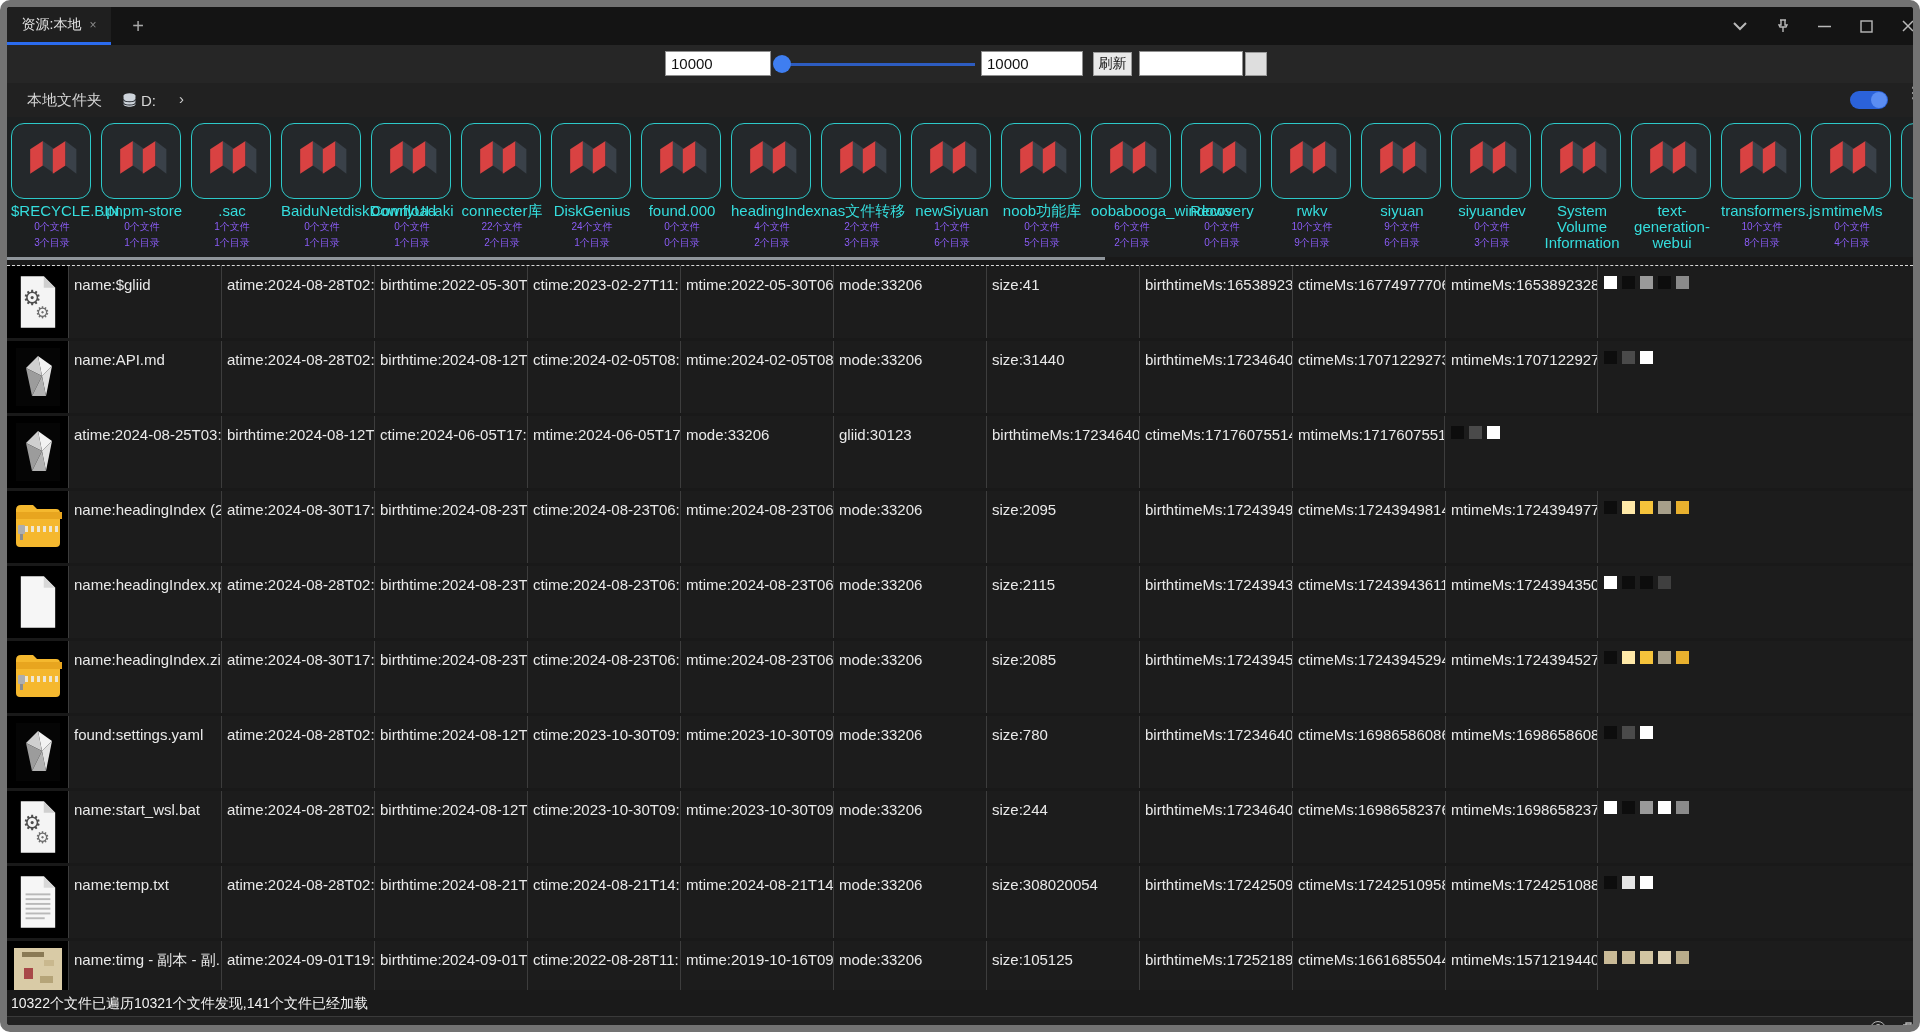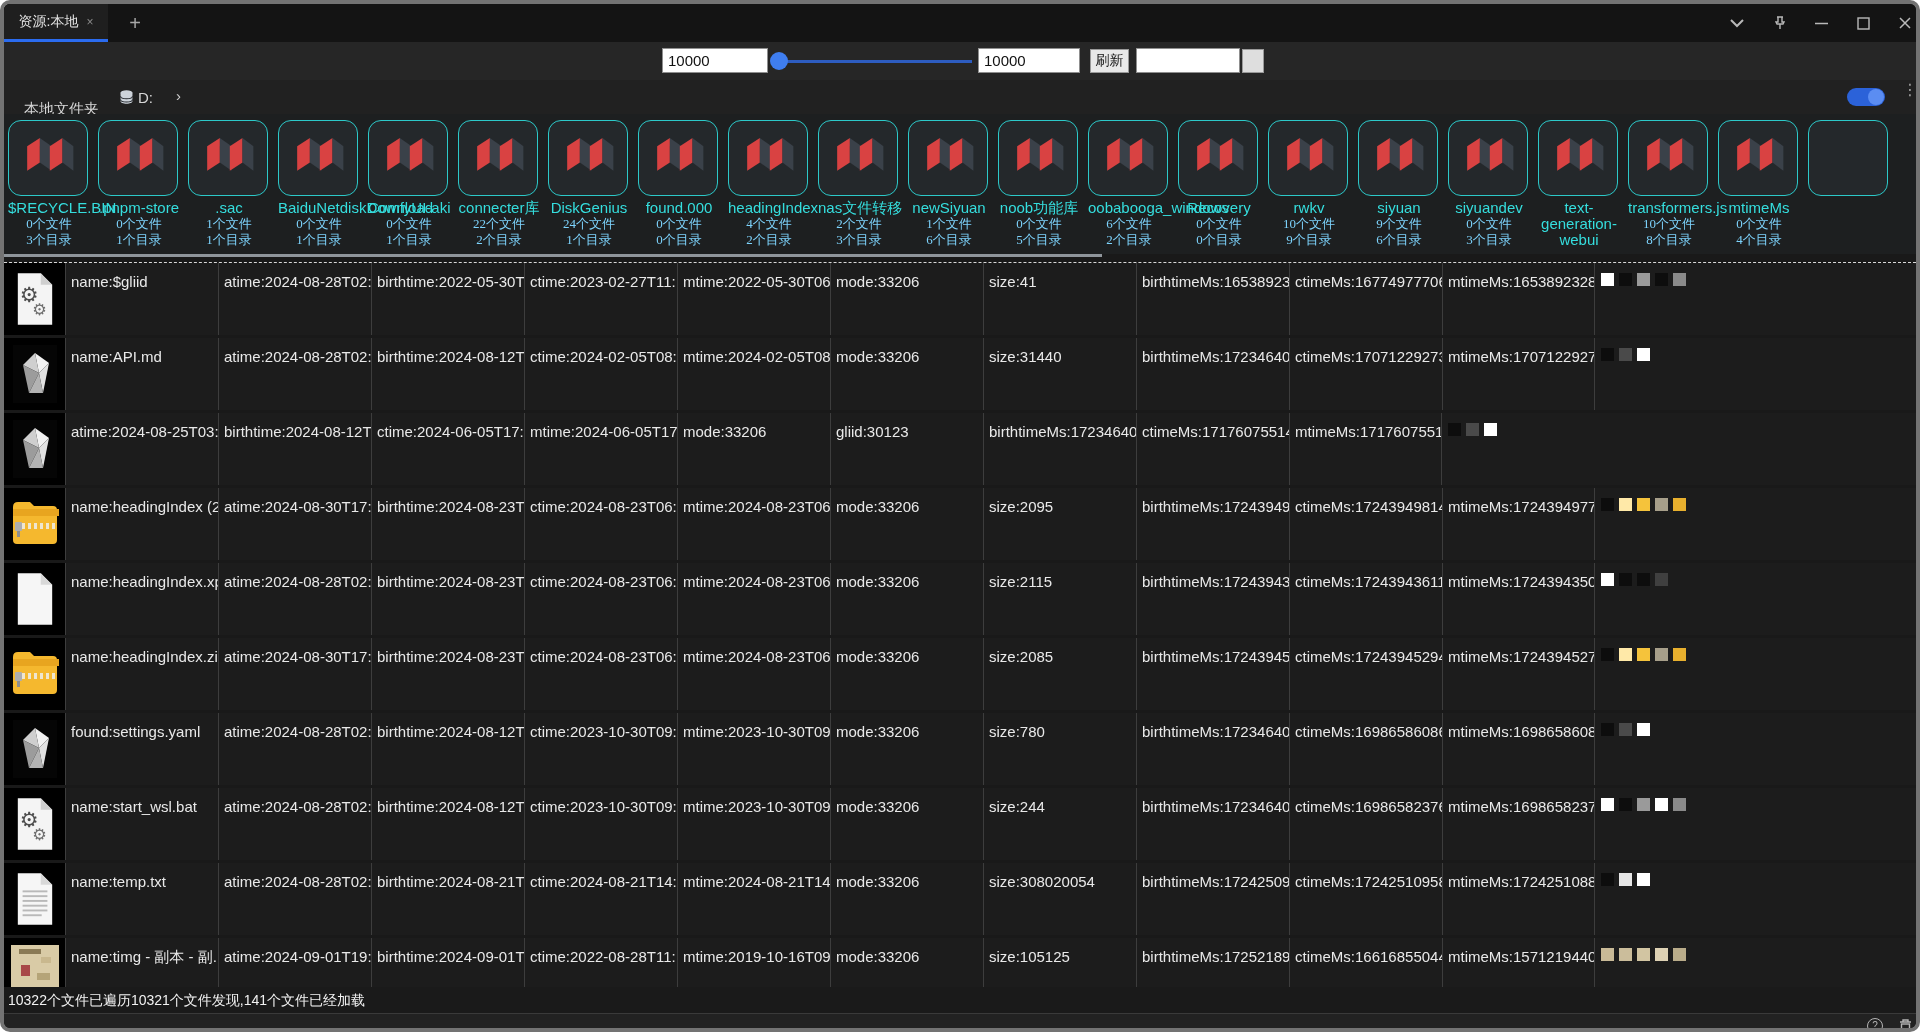--- a/index.html
+++ b/index.html
@@ -1,49 +1,49 @@
 <!DOCTYPE html>
 <html><head>
 <meta charset="utf-8">
 <style>
   html,body{margin:0;padding:0;background:#ffffff;font-family:"Liberation Sans","DejaVu Sans",sans-serif;}
-  #window{position:relative;width:1920px;height:1032px;background:#191919;border-radius:10px;overflow:hidden;border:4px solid #737373;box-sizing:border-box;}
+  #window{position:relative;width:1920px;height:1032px;background:#191919;border-radius:10px;overflow:hidden;border:7px solid #737373;box-sizing:border-box;}
 
   
   .tabbar{position:relative;height:38px;background:#141414;}
   .tab{position:absolute;left:0;top:0;width:104px;height:35px;background:#1f1f1f;color:#e3e3e3;font-size:14px;display:flex;align-items:center;justify-content:center;gap:8px;}
   .tab .tab-close{color:#8a8a8a;font-size:12px;cursor:pointer;}
   .tab-underline{position:absolute;left:0;top:35px;width:104px;height:3px;background:#2b6cf0;}
   .newtab{position:absolute;left:118px;top:6px;width:26px;height:26px;color:#a8a8a8;font-size:20px;display:flex;align-items:center;justify-content:center;}
   .winctl{position:absolute;top:0;height:38px;width:28px;display:flex;align-items:center;justify-content:center;color:#b9b9b9;}
 
   
   .toolbar{position:relative;height:38px;background:#262626;}
   .tb-input{position:absolute;top:6px;height:25px;background:#fff;border:1px solid #8f8f8f;box-sizing:border-box;font-size:15px;color:#111;padding:0 5px;font-family:inherit;}
   .slider{position:absolute;left:770px;top:18px;width:198px;height:3px;background:#2d5cc0;}
   .slider-handle{position:absolute;left:-4px;top:-8px;width:18px;height:18px;border-radius:50%;background:#3f7ef0;}
   .refresh-btn{position:absolute;left:1086px;top:7px;width:39px;height:24px;background:#e9e9e9;border:1px solid #9a9a9a;box-sizing:border-box;font-size:14px;color:#111;display:flex;align-items:center;justify-content:center;}
   .sq-btn{position:absolute;left:1238px;top:7px;width:22px;height:24px;background:#dedede;border:1px solid #9a9a9a;box-sizing:border-box;}
 
   
   .crumbbar{position:relative;height:34px;background:#212121;color:#d6d6d6;font-size:15px;}
-  .crumb-root{position:absolute;left:20px;top:20px;}
+  .crumb-root{position:absolute;left:20px;top:8px;}
   .crumb-disk{position:absolute;left:114px;top:8px;display:flex;align-items:center;gap:3px;}
   .crumb-chev{position:absolute;left:172px;top:7px;color:#cfcfcf;font-size:15px;}
   .toggle{position:absolute;left:1843px;top:8px;width:38px;height:18px;border-radius:9px;background:#2b62d9;}
   .toggle-knob{position:absolute;right:1px;top:1px;width:16px;height:16px;border-radius:50%;background:#5b8df2;}
   .kebab{position:absolute;left:1898px;top:6px;color:#9c9c9c;font-size:16px;letter-spacing:0;line-height:7px;text-align:center;width:12px;}
 
   
   .cards{position:relative;height:140px;background:#1d1f20;overflow:hidden;white-space:nowrap;padding-left:4px;box-sizing:border-box;}
   .card{display:inline-block;vertical-align:top;width:82px;margin-right:8px;text-align:center;}
   .card-box{width:80px;height:76px;border:1.5px solid #2cc9c9;border-radius:13px;box-sizing:border-box;margin-top:6px;background:#24282b;display:flex;align-items:center;justify-content:center;}
   .card-name{margin-top:4px;font-size:15px;line-height:16px;color:#35dede;white-space:nowrap;overflow:visible;}
   .card-name.wrap{white-space:normal;}
-  .card-cnt{font-size:13px;line-height:16px;color:#7dd3fc;font-family:Liberation Serif, serif;}
+  .card-cnt{font-size:10px;line-height:16px;color:#8b5cf6;}
   .cards-scroll{position:relative;height:8px;background:#191919;border-bottom:1px dashed #d8d8d8;}
   .cards-thumb{position:absolute;left:0;top:0;width:1098px;height:3px;background:#8f959b;}
 
   
   .table{position:relative;height:724px;background:#191919;overflow:hidden;}
   .trow{display:flex;height:72px;margin-bottom:3px;background:#1c1c1c;}
   .cell{box-sizing:border-box;border-left:1px solid #3d3d3d;padding:10px 4px 0 5px;font-size:15px;color:#e9e9e9;white-space:nowrap;overflow:hidden;flex:0 0 153px;}
   .icon-cell{flex:0 0 61px;border-left:none;background:#000;padding:0;display:flex;align-items:center;justify-content:center;}
   .cell.last{border-right:1px solid #3d3d3d;}
   .swatches{flex:1 1 auto;padding:10px 0 0 6px;display:flex;gap:5px;}
@@ -236,20 +236,27 @@
             <polygon points="48,4 60,13 60,40 48,31" fill="#3a4149"></polygon>
           </svg>
         </div><div class="card-name">siyuan</div><div class="card-cnt">9个文件</div><div class="card-cnt">6个目录</div></div><div class="card"><div class="card-box">
           <svg width="58" height="50" viewBox="0 0 64 52">
             <polygon points="9,13 23,4 23,31 9,40" fill="#d94242"></polygon>
             <polygon points="23,4 36,13 36,40 23,31" fill="#3a4149"></polygon>
             <polygon points="34,13 48,4 48,31 34,40" fill="#d94242"></polygon>
             <polygon points="48,4 60,13 60,40 48,31" fill="#3a4149"></polygon>
           </svg>
         </div><div class="card-name">siyuandev</div><div class="card-cnt">0个文件</div><div class="card-cnt">3个目录</div></div><div class="card"><div class="card-box">
+          <svg width="58" height="50" viewBox="0 0 64 52">
+            <polygon points="9,13 23,4 23,31 9,40" fill="#d94242"></polygon>
+            <polygon points="23,4 36,13 36,40 23,31" fill="#3a4149"></polygon>
+            <polygon points="34,13 48,4 48,31 34,40" fill="#d94242"></polygon>
+            <polygon points="48,4 60,13 60,40 48,31" fill="#3a4149"></polygon>
+          </svg>
+        </div><div class="card-name wrap">System Volume Information</div><div class="card-cnt"></div><div class="card-cnt"></div></div><div class="card"><div class="card-box">
           <svg width="58" height="50" viewBox="0 0 64 52">
             <polygon points="9,13 23,4 23,31 9,40" fill="#d94242"></polygon>
             <polygon points="23,4 36,13 36,40 23,31" fill="#3a4149"></polygon>
             <polygon points="34,13 48,4 48,31 34,40" fill="#d94242"></polygon>
             <polygon points="48,4 60,13 60,40 48,31" fill="#3a4149"></polygon>
           </svg>
         </div><div class="card-name wrap">text-generation-webui</div><div class="card-cnt"></div><div class="card-cnt"></div></div><div class="card"><div class="card-box">
           <svg width="58" height="50" viewBox="0 0 64 52">
             <polygon points="9,13 23,4 23,31 9,40" fill="#d94242"></polygon>
             <polygon points="23,4 36,13 36,40 23,31" fill="#3a4149"></polygon>

